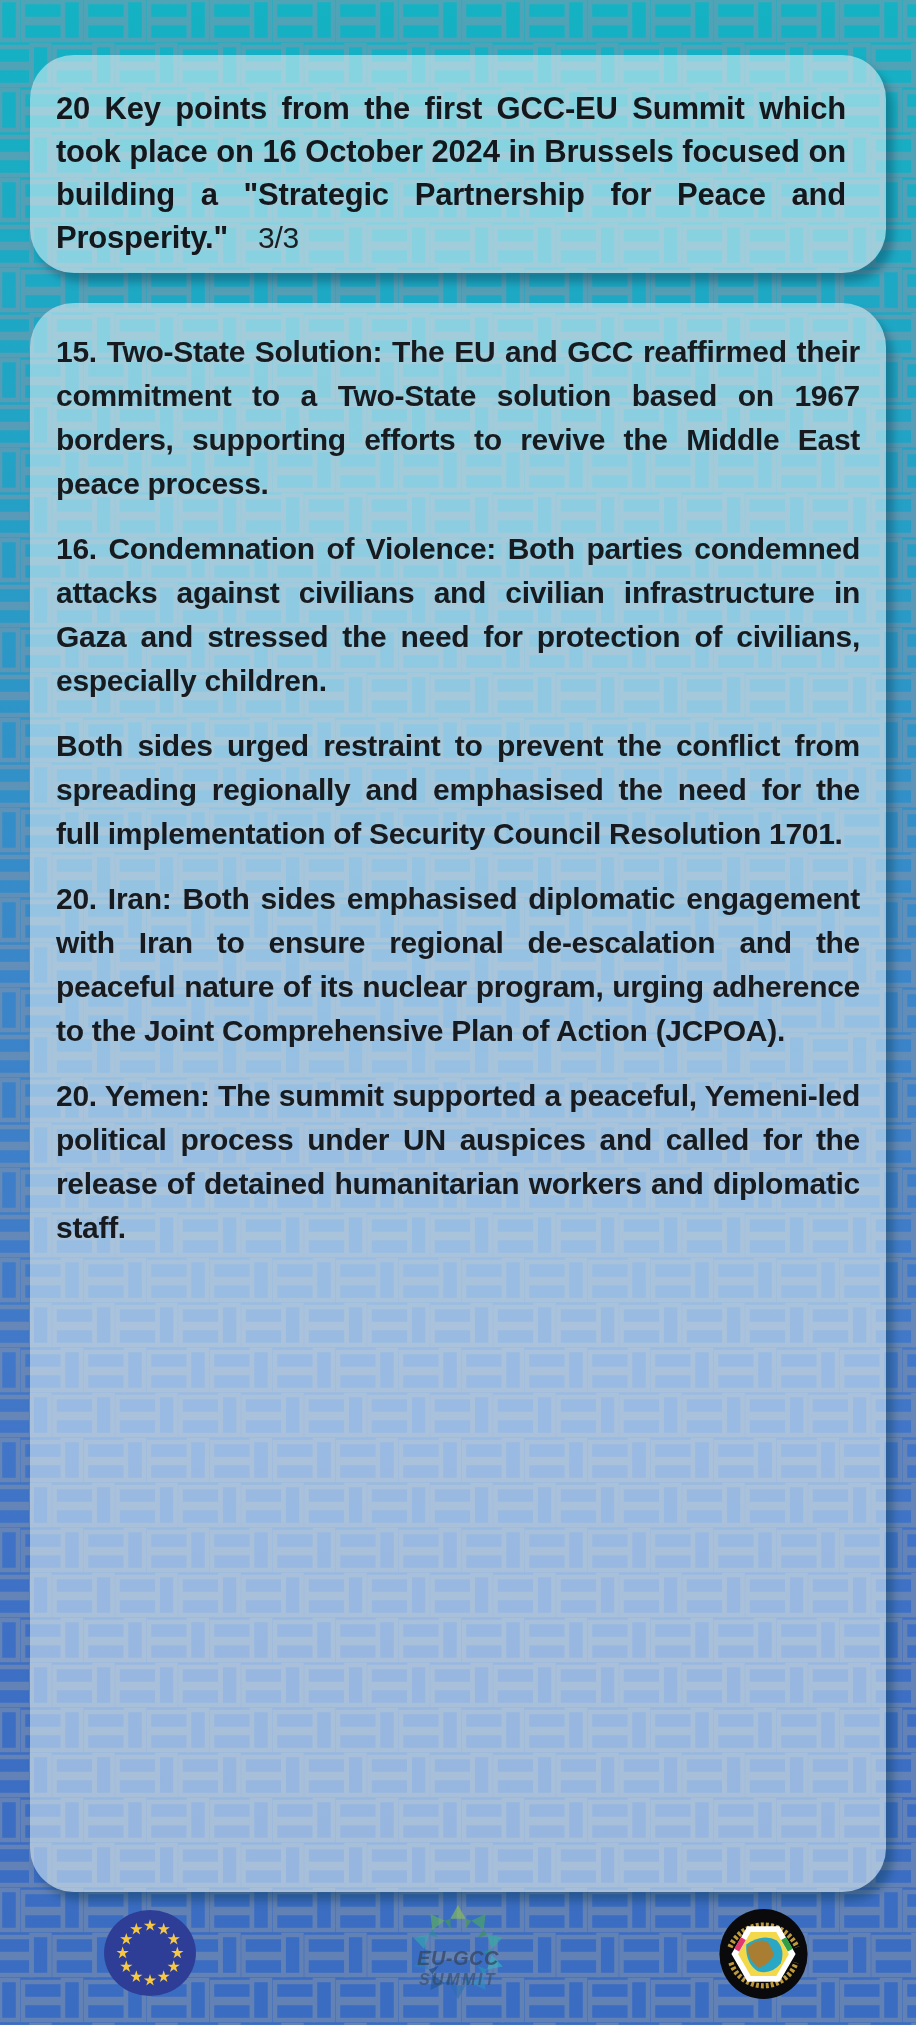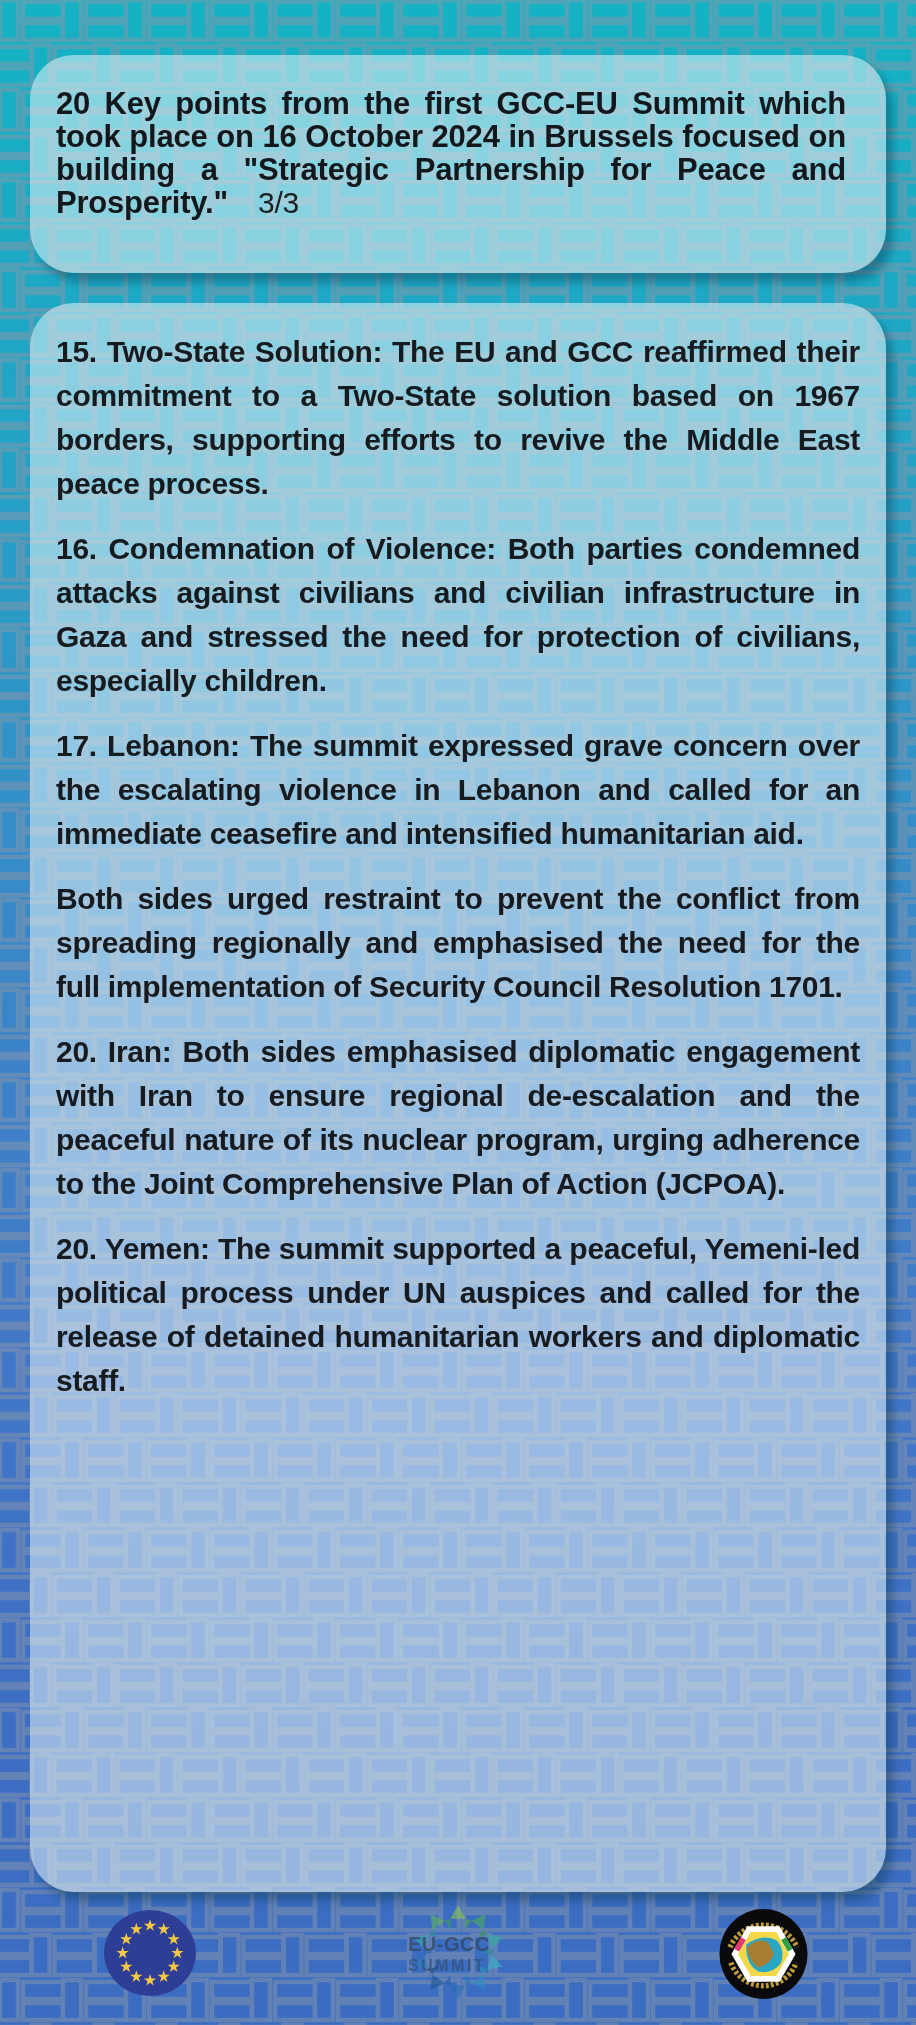--- a/index.html
+++ b/index.html
@@ -14,36 +14,37 @@
   .bricks{position:absolute;left:0;top:0;}
   .card{
     position:absolute;left:30px;width:856px;box-sizing:border-box;
     background:rgba(225,243,247,0.55);
     border-radius:44px;
     box-shadow:7px 9px 9px rgba(8,52,74,0.38);
   }
   .header-card{top:55px;height:218px;padding:32px 40px 0 26px;}
   .header-text{
     margin:0;text-align:justify;color:#14181d;
-    font-size:31px;line-height:33px;font-weight:700;letter-spacing:-0.2px;
+    font-size:31px;line-height:43px;font-weight:700;letter-spacing:-0.2px;
   }
   .indicator{font-weight:400;margin-left:30px;font-size:30px;color:#1a1f24;}
   .content-card{top:303px;height:1589px;padding:27px 26px 0 26px;}
   .content-card p{
     margin:0 0 21px 0;text-align:justify;color:#171b1f;
     font-size:30px;line-height:44px;font-weight:700;letter-spacing:-0.3px;
   }
   .footer{position:absolute;left:0;top:1900px;width:916px;height:110px;}
   .logo{position:absolute;}
   #eu-flag{left:103px;top:10px;}
   .summit-logo{left:408px;top:2px;width:100px;height:100px;}
   .summit-text{
-    position:absolute;left:0;top:2px;width:100px;height:100px;
-    display:flex;flex-direction:column;align-items:flex-start;justify-content:center;
+    position:absolute;left:0;top:16px;width:100px;height:100px;
+    display:flex;flex-direction:column;align-items:center;justify-content:center;
     pointer-events:none;
+    font-style:italic;
   }
   .summit-text .l1{font-weight:700;font-size:20px;letter-spacing:0.5px;color:rgba(52,70,96,0.75);}
   .summit-text .l2{font-weight:700;font-size:16px;letter-spacing:2.5px;color:rgba(52,70,96,0.58);margin-top:1px;}
   #gcc-logo{left:717px;top:8px;}
 </style>
 </head>
 <body>
 
 <div class="stage">
 
@@ -72,21 +73,20 @@
   </svg>
 
   <section class="card header-card">
     <p class="header-text"><span>20 Key points from the first GCC-EU Summit which took place on 16 October 2024 in Brussels focused on building a "Strategic Partnership for Peace and Prosperity."</span><span class="indicator">3/3</span></p>
   </section>
 
   <section class="card content-card">
     <div id="points">
         <p>15. Two-State Solution: The EU and GCC reaffirmed their commitment to a Two-State solution based on 1967 borders, supporting efforts to revive the Middle East peace process.</p>
         <p>16. Condemnation of Violence: Both parties condemned attacks against civilians and civilian infrastructure in Gaza and stressed the need for protection of civilians, especially children.</p>
-        <p>17. Lebanon: The summit expressed grave concern over the escalating violence in Lebanon and called for an immediate ceasefire and intensified humanitarian aid.</p>
         <p>Both sides urged restraint to prevent the conflict from spreading regionally and emphasised the need for the full implementation of Security Council Resolution 1701.</p>
         <p>20. Iran: Both sides emphasised diplomatic engagement with Iran to ensure regional de-escalation and the peaceful nature of its nuclear program, urging adherence to the Joint Comprehensive Plan of Action (JCPOA).</p>
         <p>20. Yemen: The summit supported a peaceful, Yemeni-led political process under UN auspices and called for the release of detained humanitarian workers and diplomatic staff.</p>
       </div>
   </section>
 
   <div class="footer">
 
     <svg id="eu-flag" class="logo" width="94" height="88" viewBox="0 0 96 90" aria-hidden="true">
         <ellipse cx="48" cy="44" rx="47" ry="44" fill="#2e3e97"></ellipse>

